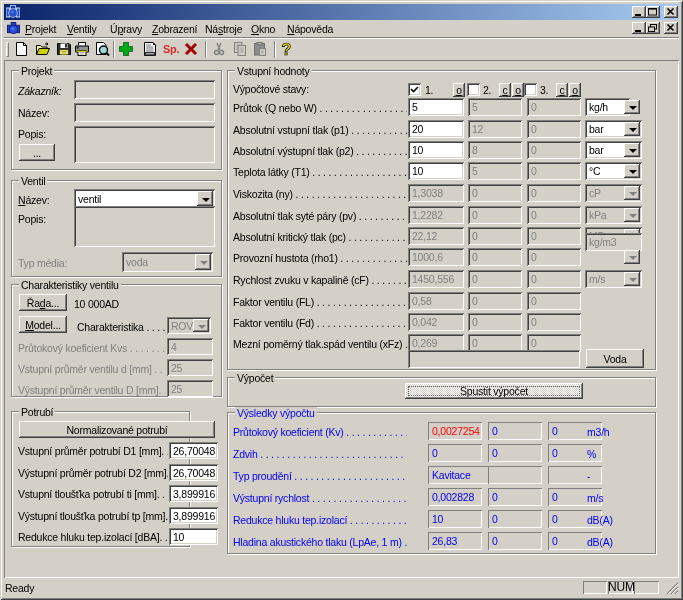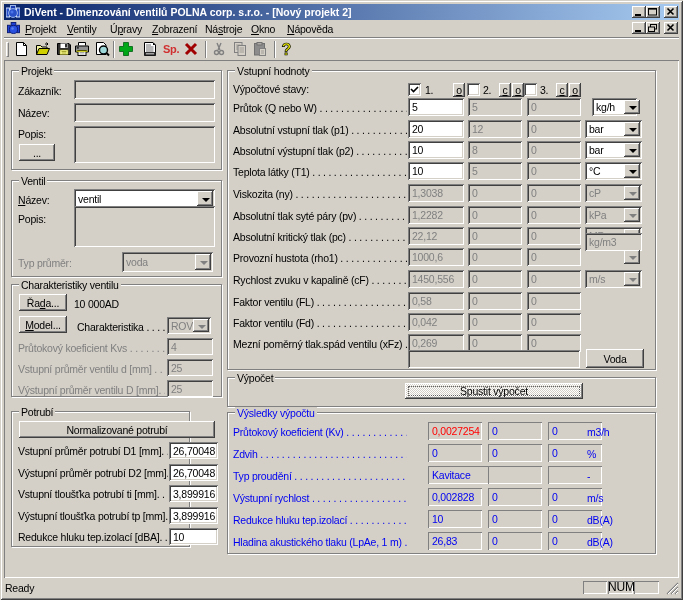--- a/index.html
+++ b/index.html
@@ -48,21 +48,20 @@
 </style></head><body>
 <div class="abs" id="frame"></div>
 <div class="abs" id="title">
 <svg class="abs" style="left:2px;top:1px" width="14" height="14" viewBox="0 0 14 14">
 <rect x="0" y="3" width="3.5" height="9" fill="#2a50c8" stroke="#cfe0ff" stroke-width="1"></rect>
 <rect x="10.5" y="3" width="3.5" height="9" fill="#2a50c8" stroke="#cfe0ff" stroke-width="1"></rect>
 <rect x="4.5" y="0.5" width="5" height="4" fill="#1a3ab0" stroke="#9ab4e8" stroke-width="1"></rect>
 <circle cx="7" cy="8" r="4.4" fill="#2a50c8" stroke="#9ab4e8" stroke-width="1"></circle>
 <circle cx="6" cy="7" r="1.5" fill="#4a74e8"></circle>
 </svg>
-<div class="txt">DiVent - Dimenzování ventilů POLNA corp. s.r.o. - [Nový projekt 2]</div>
 <div class="wbtn" style="left:628px;top:2px"><svg width="14" height="12">
         <rect x="3" y="8" width="6" height="2" fill="#000"></rect>
       </svg></div>
 <div class="wbtn" style="left:642px;top:2px"><svg width="14" height="12">
         <rect x="2.5" y="2.5" width="8" height="6.5" fill="none" stroke="#000" stroke-width="1"></rect>
         <rect x="2" y="2" width="9" height="1.6" fill="#000"></rect>
       </svg></div>
 <div class="wbtn" style="left:660px;top:2px"><svg width="14" height="12">
         <path d="M3.5 2.5 L9.5 8.5 M9.5 2.5 L3.5 8.5" stroke="#000" stroke-width="1.6"></path>
       </svg></div>
@@ -179,35 +178,35 @@
   </div>
 <div class="grp" style="left:227px;top:70px;width:429px;height:300px">
     <span class="leg" style="color:#000">Vstupní hodnoty</span>
   </div>
 <div class="grp" style="left:227px;top:377px;width:429px;height:30px">
     <span class="leg" style="color:#000">Výpočet</span>
   </div>
 <div class="grp" style="left:227px;top:412px;width:429px;height:142px">
     <span class="leg" style="color:#0000f0">Výsledky výpočtu</span>
   </div>
-<div class="abs lab" style="left:18px;top:85px;width:60px;color:#000;">Zákazník:</div>
+<div class="abs lab" style="left:18px;top:85px;width:60px;color:#000;font-style:italic;">Zákazník:</div>
 <div class="abs sk dis" style="left:74px;top:80px;width:141px;height:19px;"></div>
 <div class="abs lab" style="left:18px;top:107px;width:60px;color:#000;">Název:</div>
 <div class="abs sk dis" style="left:74px;top:103px;width:141px;height:19px;"></div>
 <div class="abs lab" style="left:18px;top:128px;width:60px;color:#000;">Popis:</div>
 <div class="abs sk dis" style="left:74px;top:126px;width:141px;height:37px;"></div>
 <div class="btn" style="left:19px;top:144px;width:36px;height:17px;">...</div>
 <div class="abs lab" style="left:18px;top:194px;width:60px;color:#000;"><u>N</u>ázev:</div>
 <div class="abs sk tb" style="left:74px;top:189px;width:141px;height:19px;">ventil</div>
 <div class="cbtn" style="left:197px;top:191px;width:16px;height:15px;">
     <div class="arr"></div>
   </div>
 <div class="abs lab" style="left:18px;top:213px;width:60px;color:#000;">Popis:</div>
 <div class="abs sk dis" style="left:74px;top:206px;width:141px;height:41px;"></div>
-<div class="abs lab" style="left:18px;top:257px;width:60px;color:#808080;">Typ průměr:</div>
+<div class="abs lab" style="left:18px;top:257px;width:60px;color:#808080;">Typ média:</div>
 <div class="abs sk dis" style="left:122px;top:252px;width:91px;height:20px;">voda</div>
 <div class="cbtn" style="left:195px;top:254px;width:16px;height:16px;">
     <div class="arr g"></div>
   </div>
 <div class="btn" style="left:19px;top:294px;width:48px;height:17px;">Řa<u>d</u>a...</div>
 <div class="abs lab" style="left:74px;top:298px;width:90px;color:#000;">10 000AD</div>
 <div class="btn" style="left:19px;top:316px;width:48px;height:17px;"><u>M</u>odel...</div>
 <div class="abs lab" style="left:77px;top:321px;width:88px;color:#000;">Charakteristika . . . . . . . . . . . . . . . . . . . . . . . . . . . . . .</div>
 <div class="abs sk dis" style="left:167px;top:317px;width:44px;height:17px;">ROV</div>
 <div class="cbtn" style="left:193px;top:319px;width:16px;height:13px;">
@@ -251,21 +250,21 @@
 <div class="btn" style="left:556px;top:83px;width:12px;height:14px;">
     <u>c</u>
   </div>
 <div class="btn" style="left:569px;top:83px;width:12px;height:14px;">
     <u>o</u>
   </div>
 <div class="abs lab" style="left:233px;top:102px;width:174px;color:#000;">Průtok (Q nebo W) . . . . . . . . . . . . . . . . . . . . . . . . . . . . . .</div>
 <div class="abs sk tb" style="left:408px;top:98px;width:56px;height:18px;">5</div>
 <div class="abs sk dis" style="left:468px;top:98px;width:54px;height:18px;">5</div>
 <div class="abs sk dis" style="left:527px;top:98px;width:54px;height:18px;">0</div>
-<div class="abs sk tb" style="left:585px;top:98px;width:45px;height:18px;margin-left:7px;">kg/h</div>
+<div class="abs sk tb" style="left:585px;top:98px;width:45px;height:18px;">kg/h</div>
 <div class="cbtn" style="left:624px;top:100px;width:16px;height:14px;">
     <div class="arr"></div>
   </div>
 <div class="abs lab" style="left:233px;top:124px;width:174px;color:#000;">Absolutní vstupní tlak (p1) . . . . . . . . . . . . . . . . . . . . . . . . . . . . . .</div>
 <div class="abs sk tb" style="left:408px;top:120px;width:56px;height:18px;">20</div>
 <div class="abs sk dis" style="left:468px;top:120px;width:54px;height:18px;">12</div>
 <div class="abs sk dis" style="left:527px;top:120px;width:54px;height:18px;">0</div>
 <div class="abs sk tb" style="left:585px;top:120px;width:57px;height:18px;">bar</div>
 <div class="cbtn" style="left:624px;top:122px;width:16px;height:14px;">
     <div class="arr"></div>

